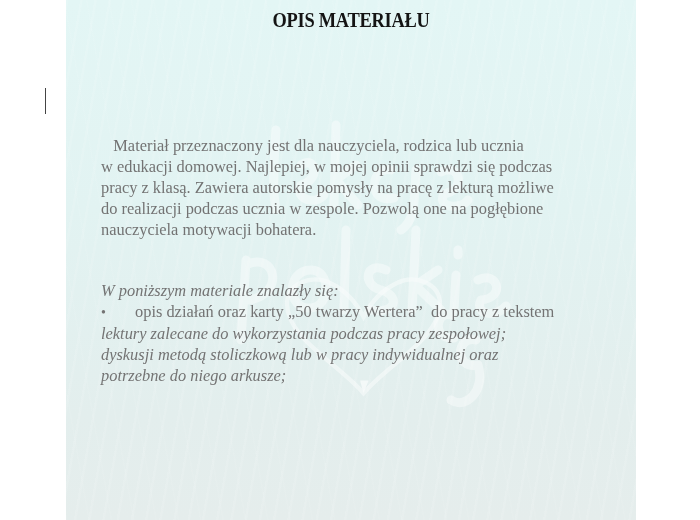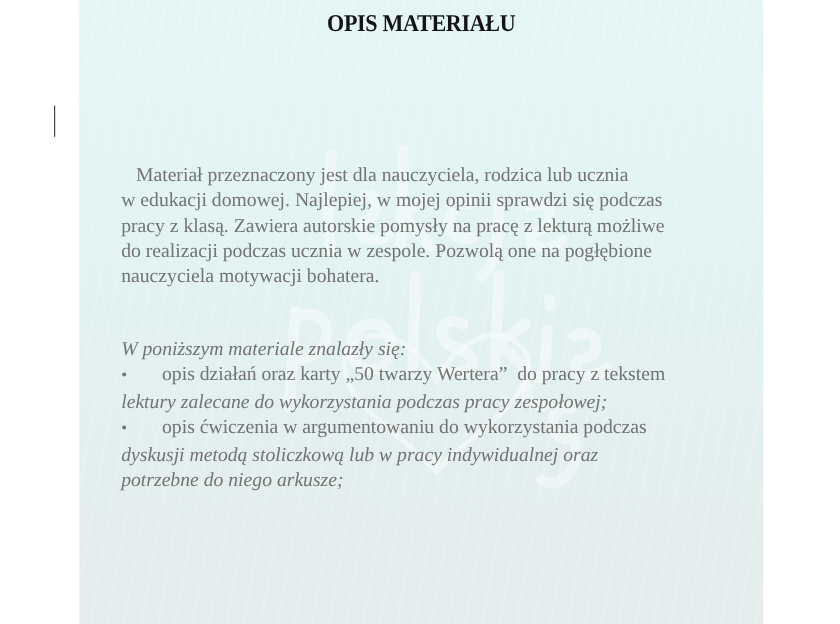--- a/index.html
+++ b/index.html
@@ -130,20 +130,17 @@
   <span class="line">W poniższym materiale znalazły się:</span>
 
   <div>
     <span class="bullet-line">
       <span class="bullet">•</span><span style="white-space: pre;">opis działań oraz karty „50 twarzy Wertera”  do pracy z tekstem</span>
     </span>
     <span class="line">lektury zalecane do wykorzystania podczas pracy zespołowej;</span>
   </div>
 
   <div>
-    <span class="bullet-line">
-      <span class="bullet">•</span><span>opis ćwiczenia w argumentowaniu do wykorzystania podczas</span>
-    </span>
     <span class="line">dyskusji metodą stoliczkową lub w pracy indywidualnej oraz</span>
     <span class="line">potrzebne do niego arkusze;</span>
   </div>
 
 </div>
 
 </body></html>

